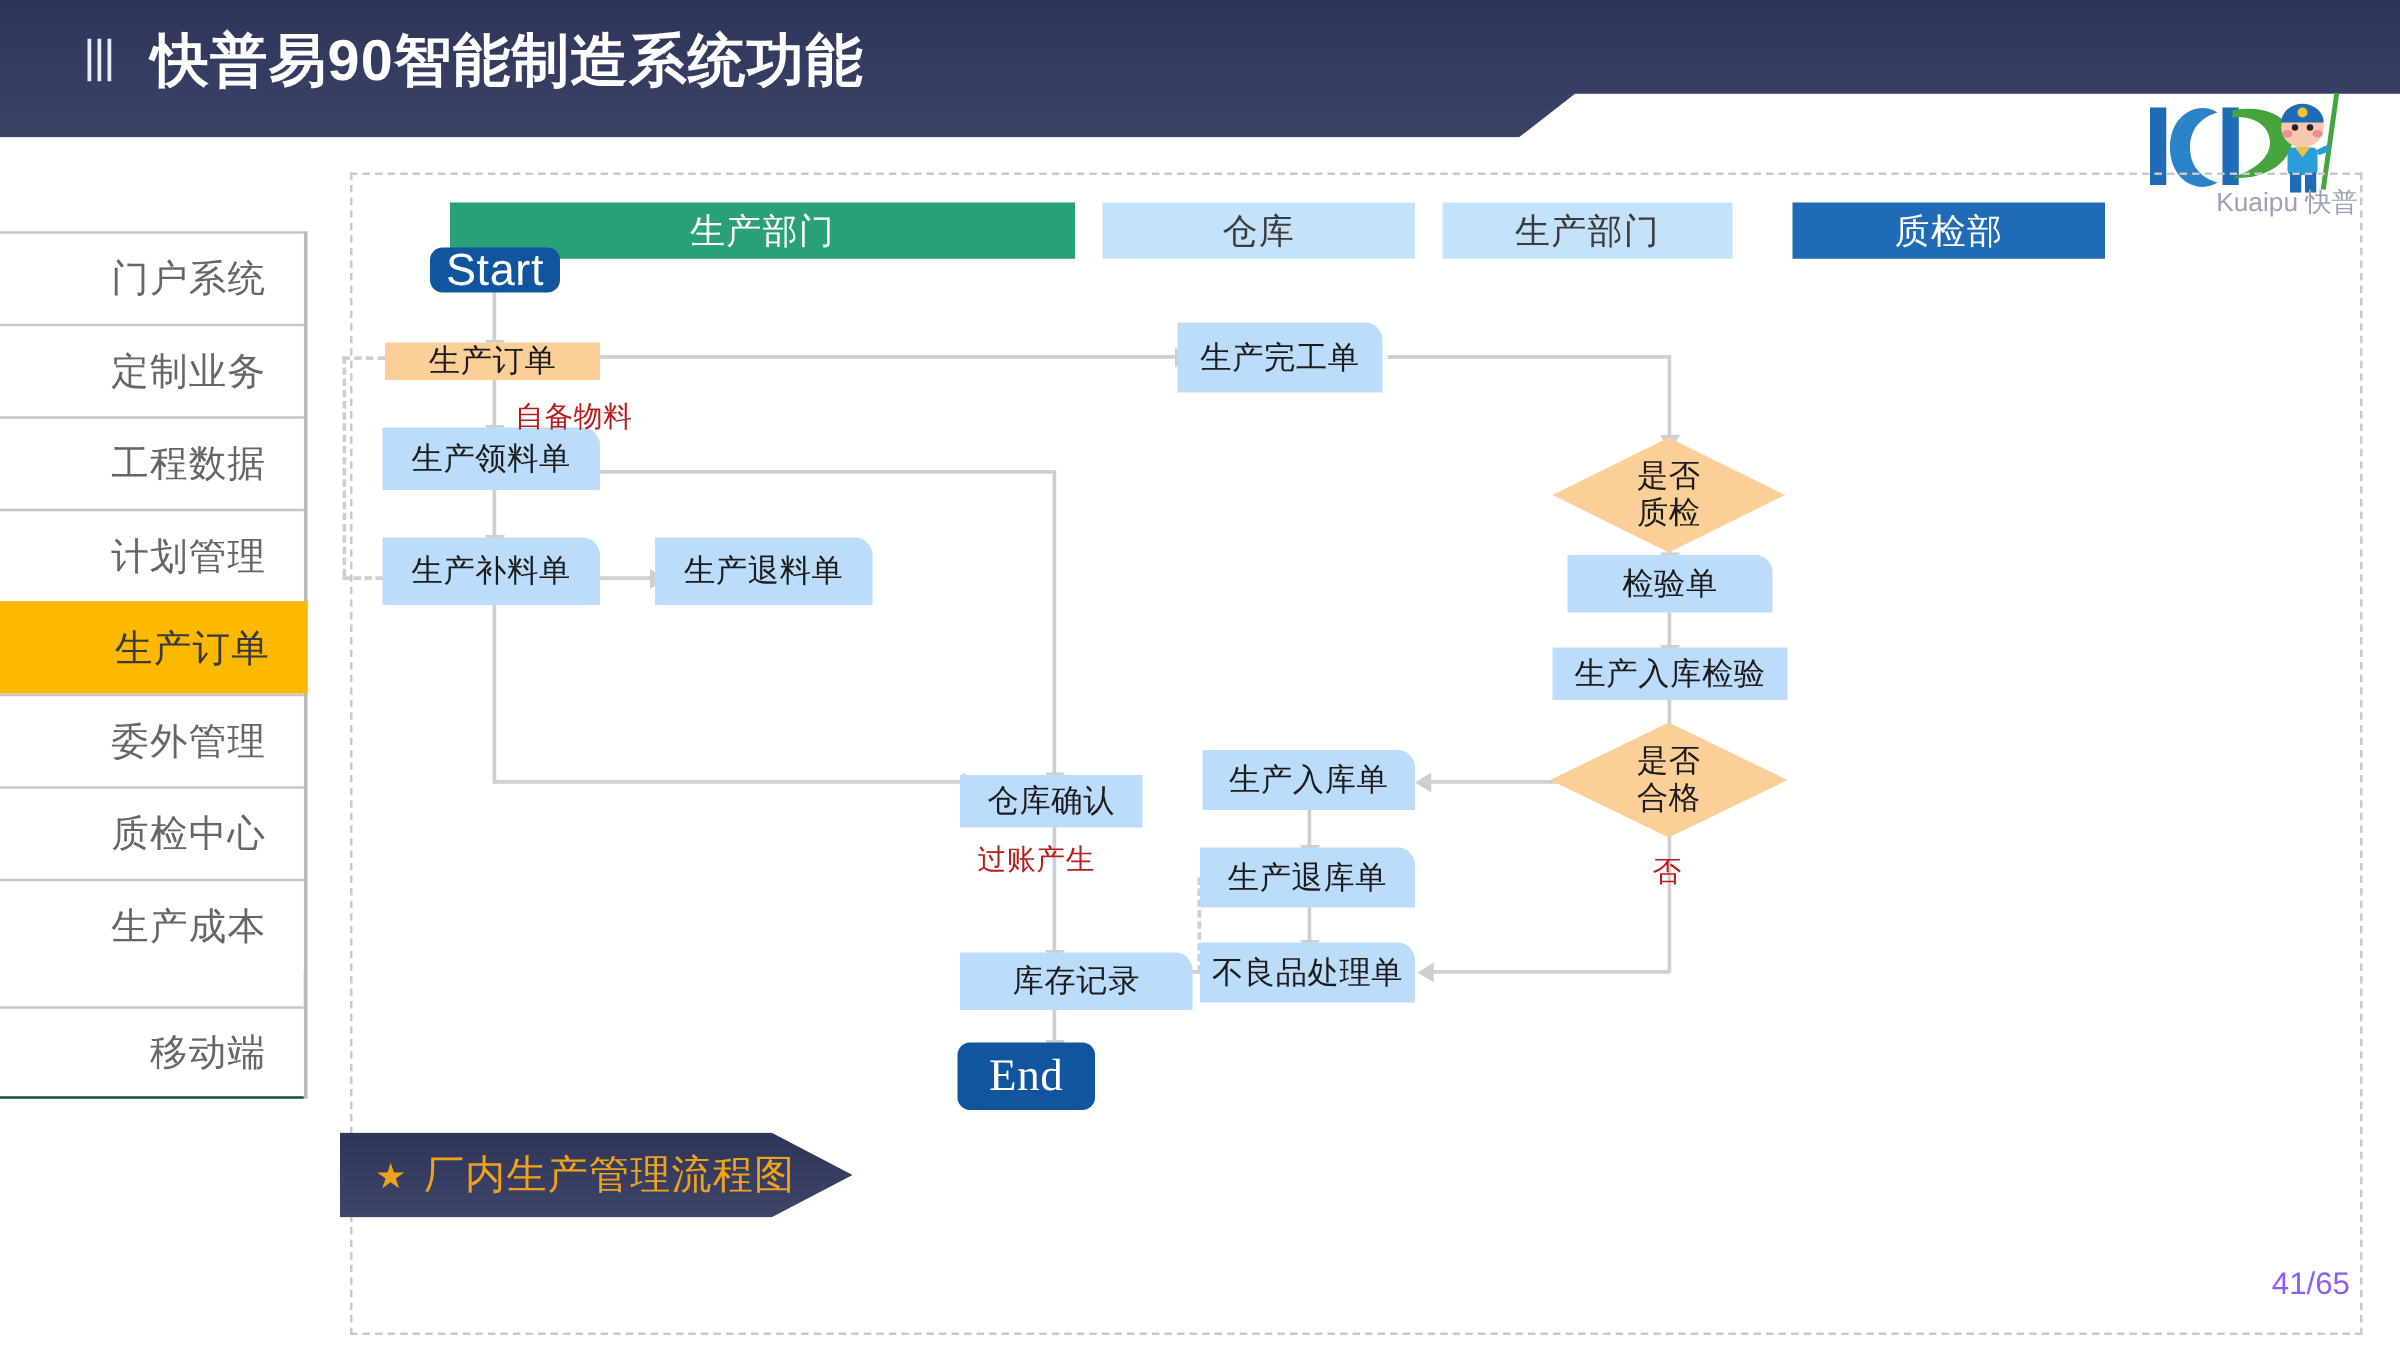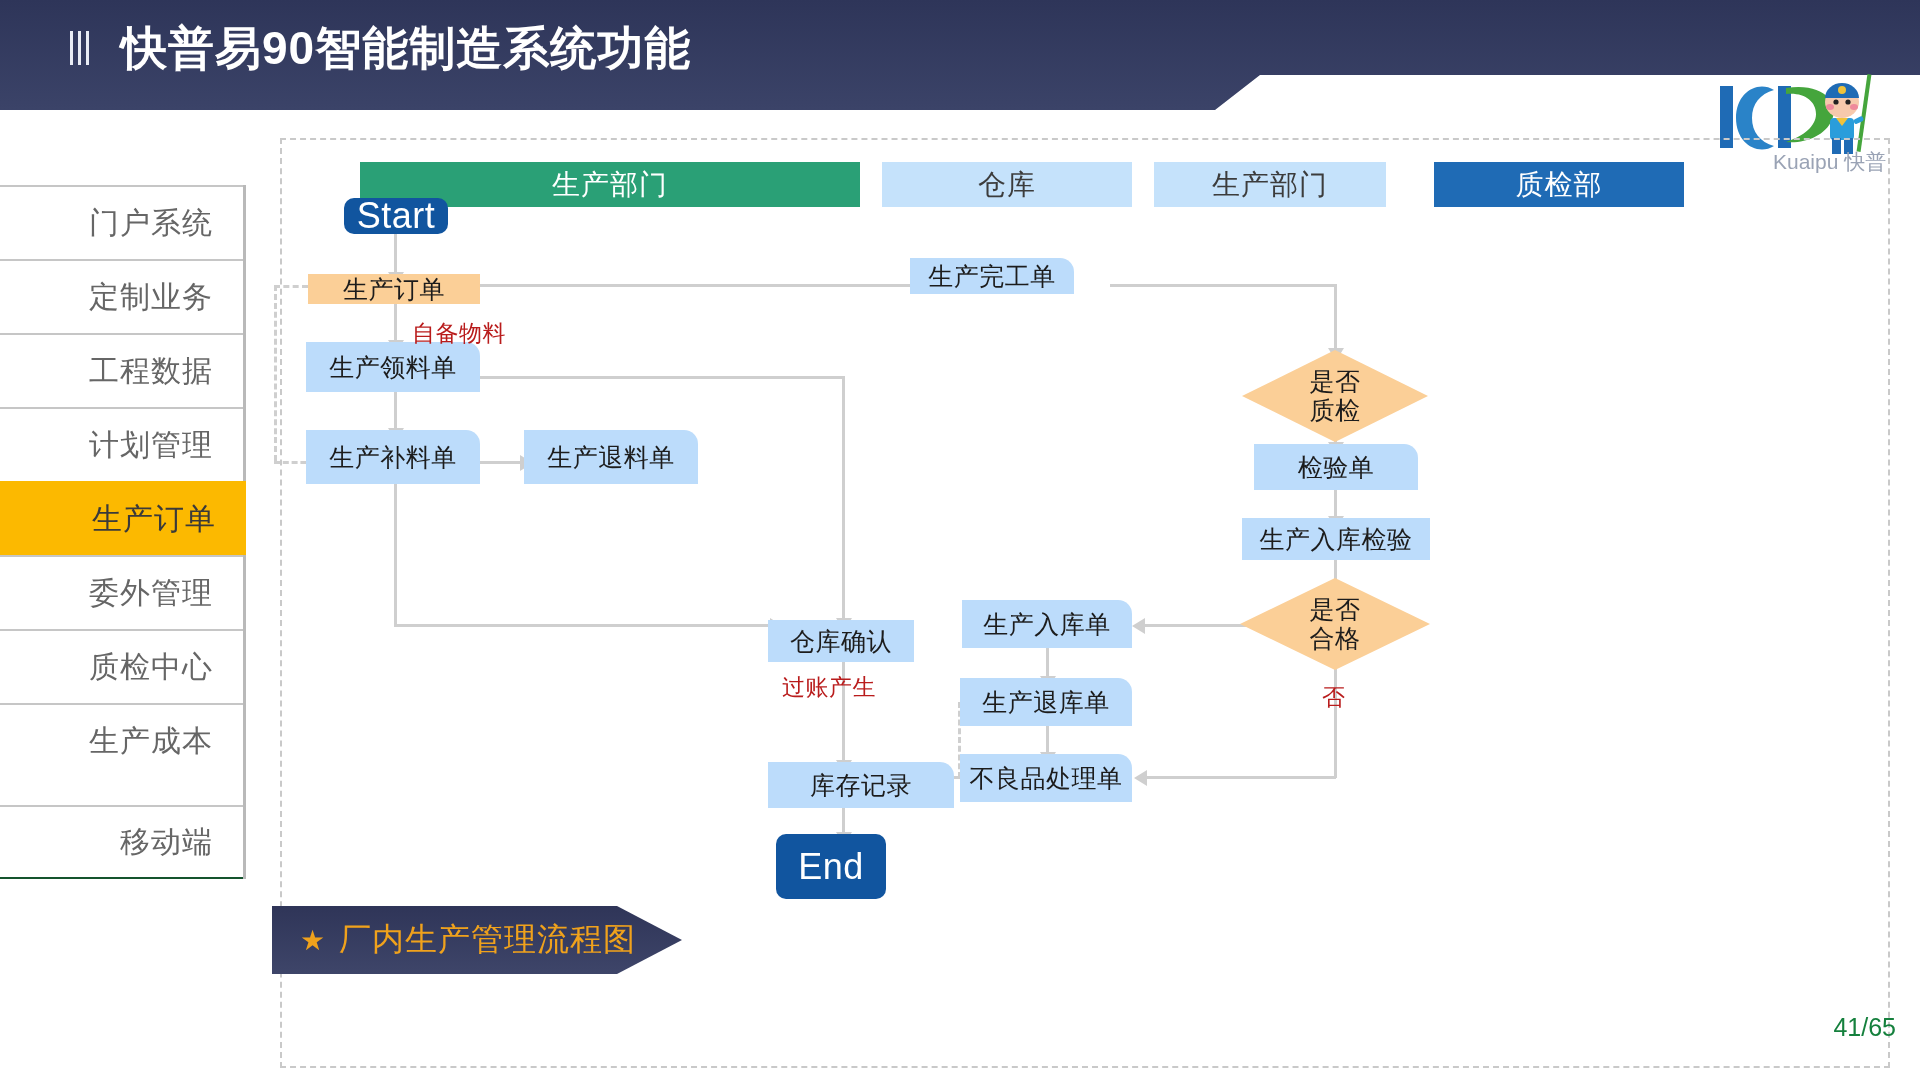--- a/index.html
+++ b/index.html
@@ -100,21 +100,21 @@
   #flow-banner{
     position:absolute;left:272px;top:906px;width:410px;height:68px;
     background:linear-gradient(180deg,#2f3558 0%,#3e4569 100%);
     clip-path:polygon(0 0, 345px 0, 410px 34px, 345px 68px, 0 68px);
     display:flex;align-items:center;
   }
   #flow-banner .star{color:#f0a21c;font-size:28px;margin-left:28px;}
   #flow-banner .btext{color:#f0a21c;font-size:32px;margin-left:14px;letter-spacing:1px;}
   
   #page-number{
-    position:absolute;right:24px;bottom:38px;font-size:25px;color:#15803d;
+    position:absolute;right:40px;bottom:38px;font-size:25px;color:#8b5cf6;
   }
 </style>
 </head>
 <body>
 
 <div id="header-bar"></div>
 <div id="header-inner">
   <div id="menu-icon">
     <i></i>
       <i></i>
@@ -281,21 +281,21 @@
     </div>
 
   <div class="node n-blue" style="left:24px;top:290px;width:174px;height:54px;">
       <span>生产补料单</span>
     </div>
 
   <div class="node n-blue" style="left:242px;top:290px;width:174px;height:54px;">
       <span>生产退料单</span>
     </div>
 
-  <div class="node n-blue" style="left:628px;top:118px;width:164px;height:36px;">
+  <div class="node n-blue" style="left:660px;top:118px;width:164px;height:56px;">
       <span>生产完工单</span>
     </div>
 
   <div class="node n-diamond" style="left:960px;top:210px;width:186px;height:92px;">
     <div class="dshape"></div>
     <span style="white-space:pre-line;">是否
 质检</span>
   </div>
 
   <div class="node n-blue" style="left:972px;top:304px;width:164px;height:46px;">
@@ -325,21 +325,21 @@
     </div>
 
   <div class="node n-blue-sq" style="left:486px;top:480px;width:146px;height:42px;justify-content:center;">
       <span>仓库确认</span>
     </div>
 
   <div class="node n-blue" style="left:486px;top:622px;width:186px;height:46px;">
       <span>库存记录</span>
     </div>
 
-  <div class="node n-end" style="left:494px;top:694px;width:110px;height:65px;">
+  <div class="node n-end" style="left:484px;top:694px;width:110px;height:54px;font-family:Liberation Serif, serif;">
       <span>End</span>
     </div>
 
   <div class="elabel" style="left:130px;top:178px;">自备物料</div>
   <div class="elabel" style="left:500px;top:532px;">过账产生</div>
   <div class="elabel" style="left:1040px;top:542px;">否</div>
 </div>
 
 <div id="flow-banner">
   <span class="star">★</span>

